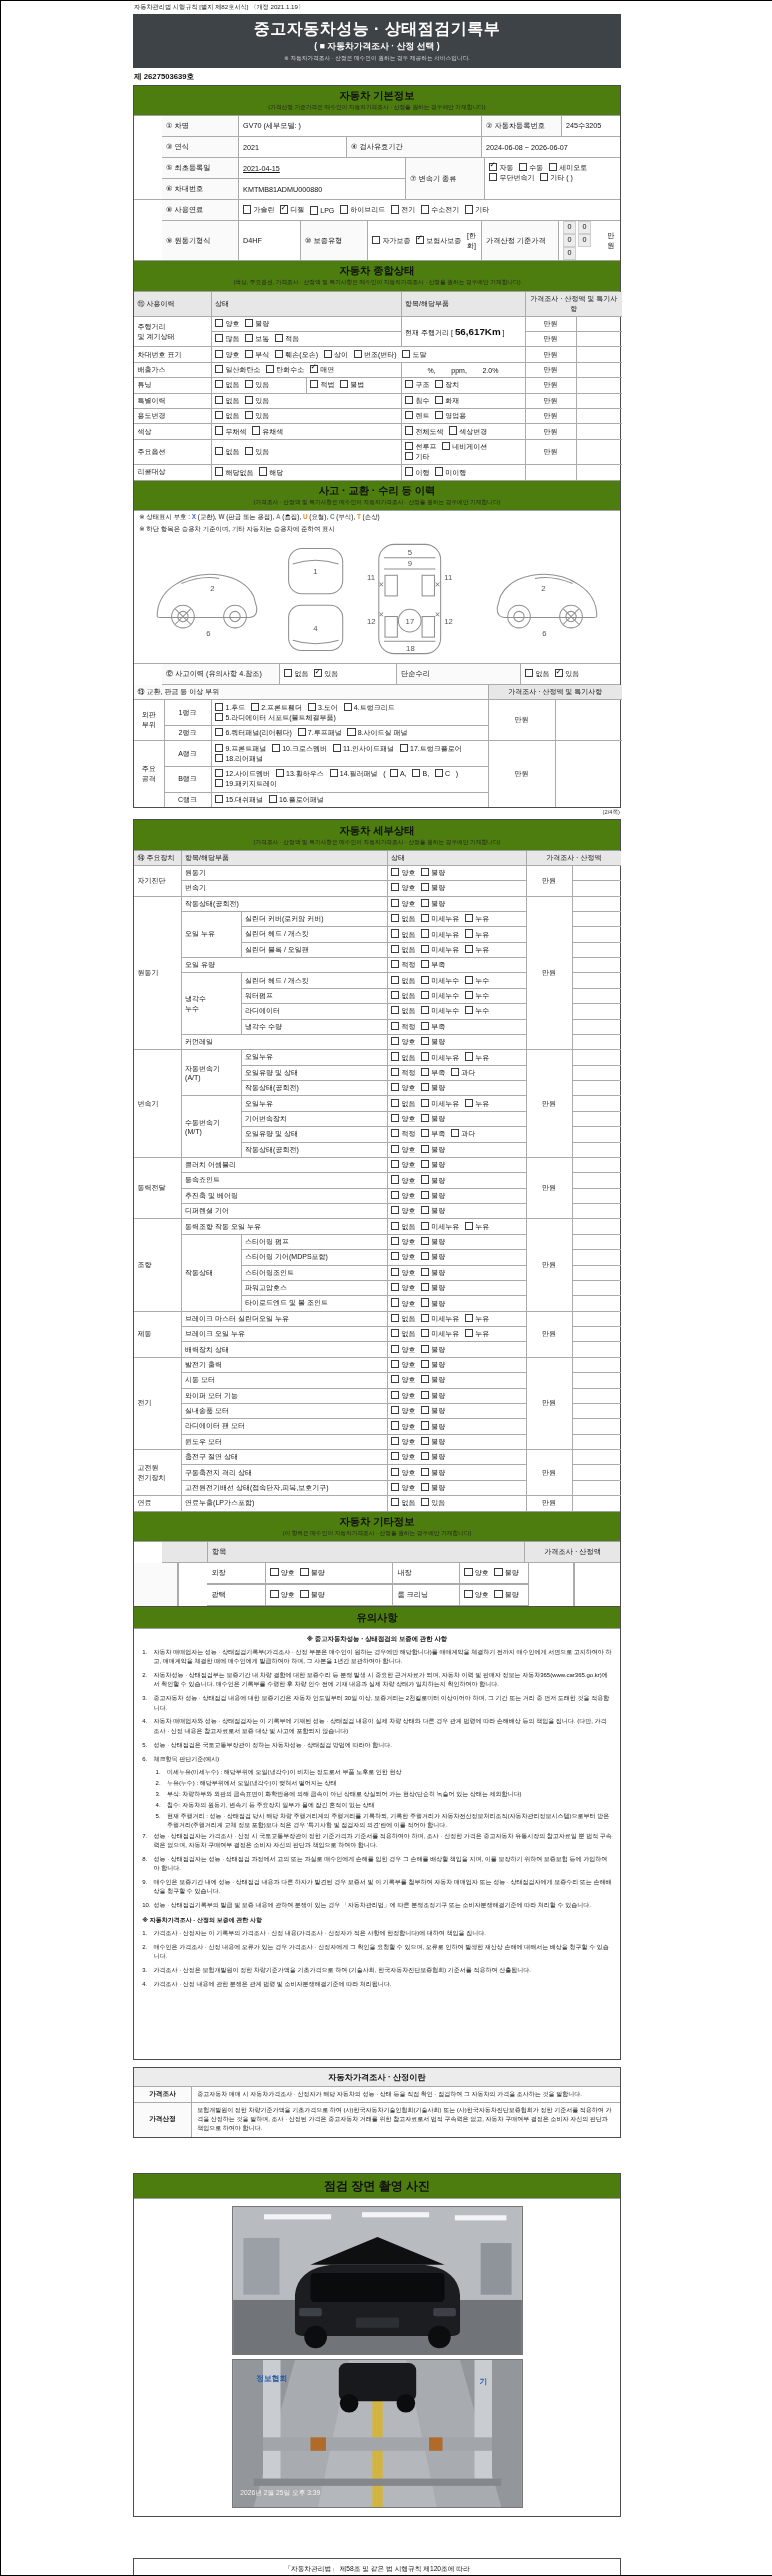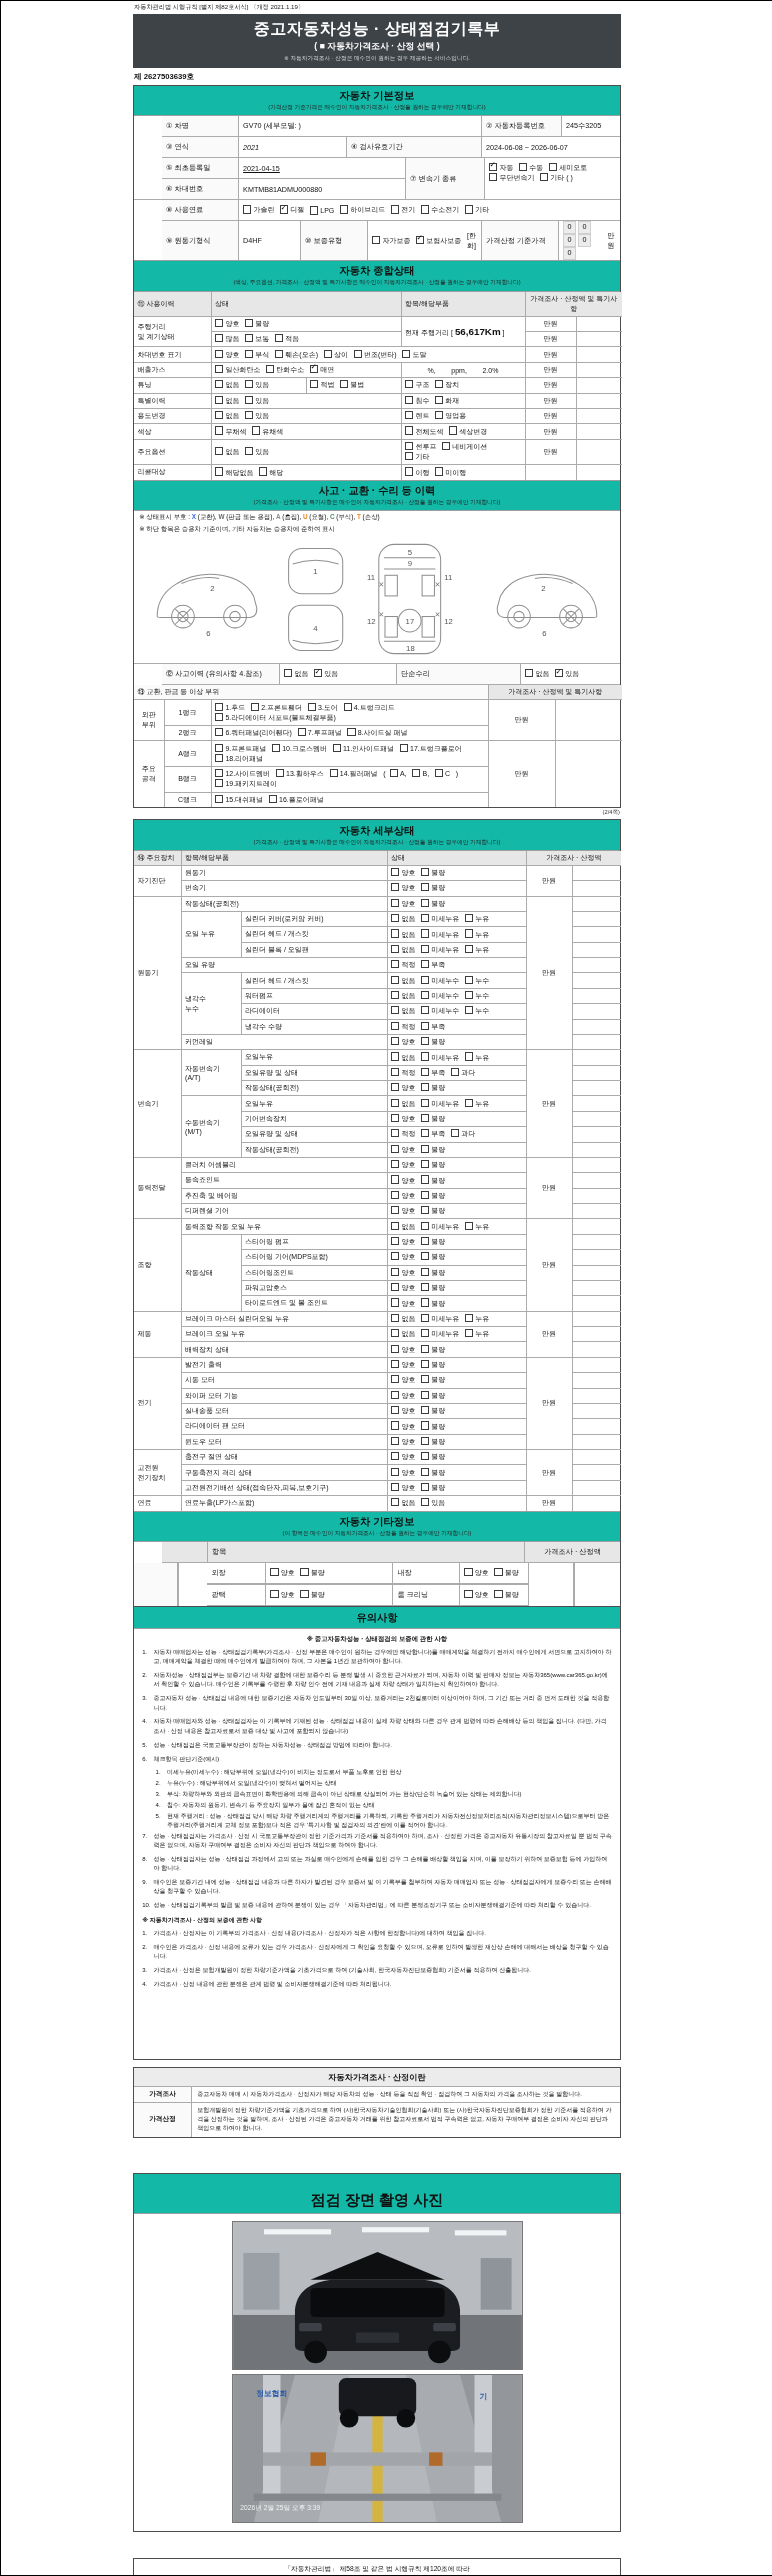--- a/index.html
+++ b/index.html
@@ -8,21 +8,21 @@
   .frame{position:absolute;inset:0;border:0.5px solid #000;pointer-events:none;z-index:50;}
   .doc{position:absolute;left:133px;top:0;width:488px;height:2576px;}
   .form-ref{font-size:6.2px;color:#222;padding:2.6px 0 2.1px 1px;}
   
   .dark-header{background:#3e4348;color:#fff;text-align:center;padding:5.2px 0 4.6px;}
   .dh-title{font-size:16px;font-weight:bold;letter-spacing:0.5px;}
   .dh-sub{font-size:8.8px;font-weight:bold;margin-top:1px;}
   .dh-note{font-size:5.7px;color:#d8dadd;margin-top:2.1px;}
   .doc-no{font-size:7.7px;font-weight:bold;padding:4.1px 0 3.1px 1px;}
   .block{border:1px solid #4d4d4d;background:#fff;}
-  .secbar{background:#14b8a6;text-align:center;padding:3.6px 0 3.1px;border-bottom:0.5px solid #9e9e9e;}
+  .secbar{background:#4d7c0f;text-align:center;padding:3.6px 0 3.1px;border-bottom:0.5px solid #9e9e9e;}
   .sec-title{font-size:10.3px;font-weight:bold;}
   .sec-sub{font-size:5.7px;margin-top:1px;color:#222;}
   
   .trow{display:flex;border-bottom:0.5px solid #ababab;align-items:stretch;margin-left:28px;}
   .trow:last-child{border-bottom:none;}
   .bc{display:flex;align-items:center;padding:0 4.1px;border-right:0.5px solid #ababab;font-size:7.2px;min-height:20px;box-sizing:border-box;}
   .bc:last-child{border-right:none;}
   .lab{background:#fafafa;}
   table{border-collapse:collapse;width:100%;table-layout:fixed;}
   td,th{border:0.5px solid #ababab;font-size:7px;padding:2.1px 3.6px;text-align:left;font-weight:normal;vertical-align:middle;box-sizing:border-box;}
@@ -90,21 +90,21 @@
 
     <div>
       <div class="trow" style="border-bottom:0.5px solid #ababab;">
         <div class="bc lab" style="width:77px;">① 차명</div>
         <div class="bc" style="width:243px;">GV70 (세부모델: )</div>
         <div class="bc lab" style="width:80px;">② 자동차등록번호</div>
         <div class="bc" style="flex:1;">245수3205</div>
       </div>
       <div class="trow" style="border-bottom:0.5px solid #ababab;">
         <div class="bc lab" style="width:77px;">③ 연식</div>
-        <div class="bc" style="width:108px;font-style:italic;">2021</div>
+        <div class="bc" style="width:108px;">2021</div>
         <div class="bc lab" style="width:135px;">④ 검사유효기간</div>
         <div class="bc" style="flex:1;">2024-06-08 ~ 2026-06-07</div>
       </div>
       <div style="display:flex;border-bottom:0.5px solid #ababab;">
         <div style="flex:1;">
           <div class="trow" style="border-bottom:0.5px solid #ababab;">
             <div class="bc lab" style="width:77px;">⑤ 최초등록일</div>
             <div class="bc" style="flex:1;text-decoration:underline;">2021-04-15</div>
           </div>
           <div class="trow" style="border-bottom:none;">
@@ -861,21 +861,21 @@
         </div>
         <div class="pd-row">
           <div class="pd-lab">가격산정</div>
           <div class="pd-txt">보험개발원이 정한 차량기준가액을 기초가격으로 하여 (사)한국자동차기술인협회(기술사회) 또는 (사)한국자동차진단보증협회가 정한 기준서를 적용하여 가격을 산정하는 것을 말하며, 조사 · 산정된 가격은 중고자동차 거래를 위한 참고자료로서 법적 구속력은 없고, 자동차 구매여부 결정은 소비자 자신의 판단과 책임으로 하여야 합니다.</div>
         </div>
       </div>
   </div>
 
   <div class="block abs" style="top:2173px;">
     <div class="secbar">
-      <div class="sec-title" style="font-size:15px;margin-top:13px;">점검 장면 촬영 사진</div>
+      <div class="sec-title" style="font-size:12px;">점검 장면 촬영 사진</div>
     </div>
     <div class="photos-body">
       <div class="photo">
         <svg width="289" height="147" viewBox="0 0 560 285">
           <rect width="560" height="180" fill="#b8bcc0"></rect>
           <rect y="180" width="560" height="105" fill="#71757a"></rect>
           <rect x="60" y="14" width="130" height="10" fill="#f2f4f6"></rect>
           <rect x="250" y="10" width="130" height="10" fill="#f2f4f6"></rect>
           <rect x="430" y="16" width="100" height="10" fill="#f2f4f6"></rect>
           <rect x="20" y="60" width="70" height="110" fill="#9aa0a5"></rect>

